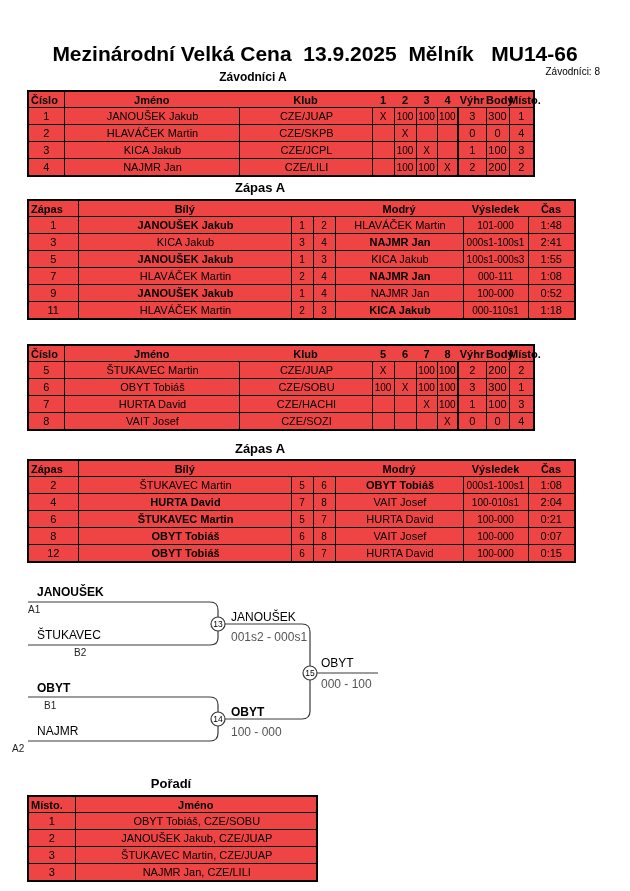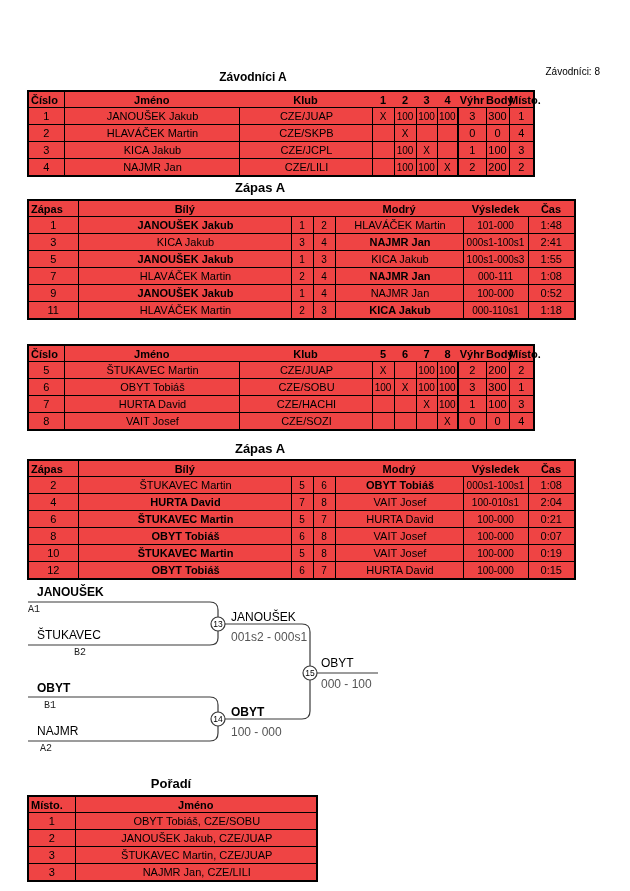--- a/index.html
+++ b/index.html
@@ -19,28 +19,29 @@
      font-size:11px;white-space:nowrap;overflow:visible;}
   th.hsep{border-right:1px solid #000;}
   th.hl{text-align:left;padding-left:2px;}
   td.c{text-align:center;padding:0;}
   td.num{text-align:center;padding:0;font-size:10px;}
   td.nm{text-align:center;padding-left:5px;}
   td.thick{border-left:2px solid #000;}
   .b{font-weight:bold;}
 
   .bracket-label{position:absolute;font-size:12px;white-space:nowrap;}
-  .seed{position:absolute;font-size:10px;color:#222;white-space:nowrap;font-family:Liberation Mono, monospace;}
+  .seed{position:absolute;font-size:10px;color:#222;white-space:nowrap;}
   .score{position:absolute;font-size:12px;color:#555;white-space:nowrap;}
 </style>
 </head>
 <body>
 
 <div id="page">
 
+  <div class="abs title">Mezinárodní Velká Cena  13.9.2025  Mělník   MU14-66</div>
   <div class="abs heading" style="top:70px;left:103px;">Závodníci A</div>
   <div class="abs count">Závodníci: 8</div>
 
   <table class="abs" style="top:90px;left:27px;width:506px;">
     <colgroup>
         <col style="width:36px">
         <col style="width:175px">
         <col style="width:133px">
         <col style="width:22px">
         <col style="width:22px">
@@ -321,29 +322,20 @@
       <td class="c">0:21</td>
     </tr>
     <tr>
       <td class="c">8</td>
       <td class="nm b">OBYT Tobiáš</td>
       <td class="num">6</td>
       <td class="num">8</td>
       <td class="nm">VAIT Josef</td>
       <td class="num">100-000</td>
       <td class="c">0:07</td>
-    </tr>
-    <tr>
-      <td class="c">10</td>
-      <td class="nm b">ŠTUKAVEC Martin</td>
-      <td class="num">5</td>
-      <td class="num">8</td>
-      <td class="nm">VAIT Josef</td>
-      <td class="num">100-000</td>
-      <td class="c">0:19</td>
     </tr>
     <tr>
       <td class="c">12</td>
       <td class="nm b">OBYT Tobiáš</td>
       <td class="num">6</td>
       <td class="num">7</td>
       <td class="nm">HURTA David</td>
       <td class="num">100-000</td>
       <td class="c">0:15</td>
     </tr>
@@ -368,21 +360,21 @@
     </svg>
     <div class="bracket-label b" style="left:37px;top:5px;">JANOUŠEK</div>
     <div class="seed" style="left:28px;top:24px;">A1</div>
     <div class="bracket-label" style="left:37px;top:48px;">ŠTUKAVEC</div>
     <div class="seed" style="left:28px;top:67px;padding-left:46px;">B2</div>
     <div class="bracket-label" style="left:231px;top:30px;">JANOUŠEK</div>
     <div class="score" style="left:231px;top:50px;">001s2 - 000s1</div>
     <div class="bracket-label b" style="left:37px;top:101px;">OBYT</div>
     <div class="seed" style="left:28px;top:120px;margin-left:16px;">B1</div>
     <div class="bracket-label" style="left:37px;top:144px;">NAJMR</div>
-    <div class="seed" style="left:40px;top:163px;">A2</div>
+    <div class="seed" style="left:12px;top:163px;">A2</div>
     <div class="bracket-label b" style="left:231px;top:125px;">OBYT</div>
     <div class="score" style="left:231px;top:145px;">100 - 000</div>
     <div class="bracket-label" style="left:321px;top:76px;">OBYT</div>
     <div class="score" style="left:321px;top:97px;">000 - 100</div>
   </div>
 
   <div class="abs heading-lg" style="top:776px;left:21px;">Pořadí</div>
 
   <table class="abs" style="top:795px;left:27px;width:289px;">
     <colgroup>

